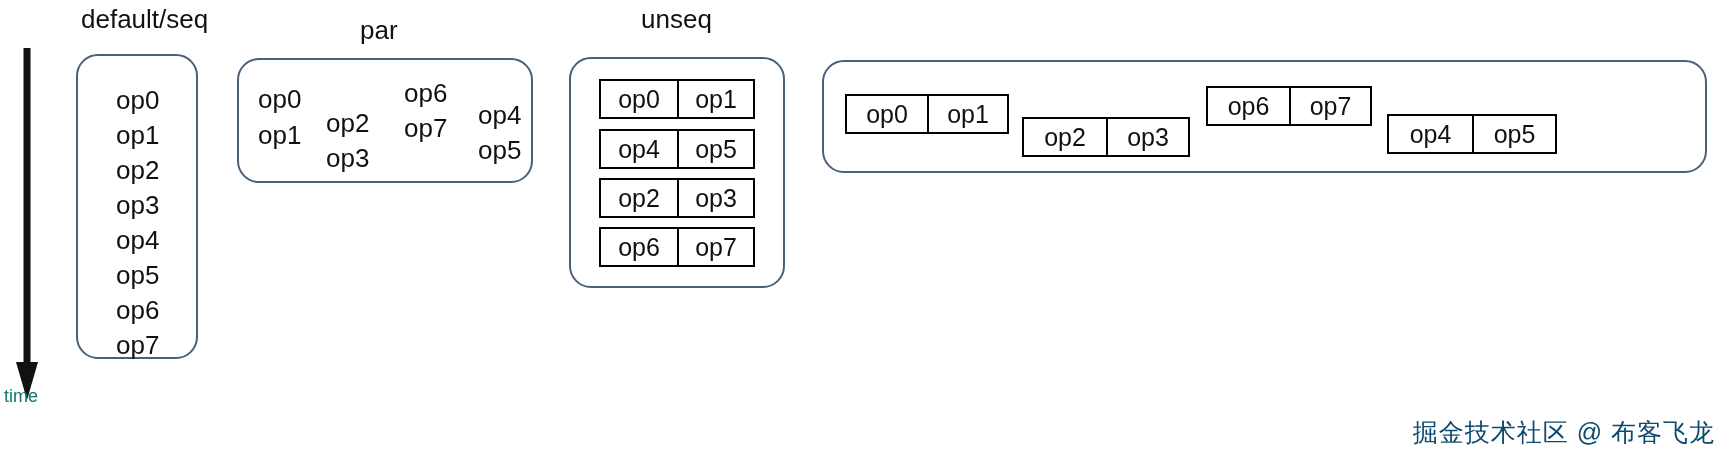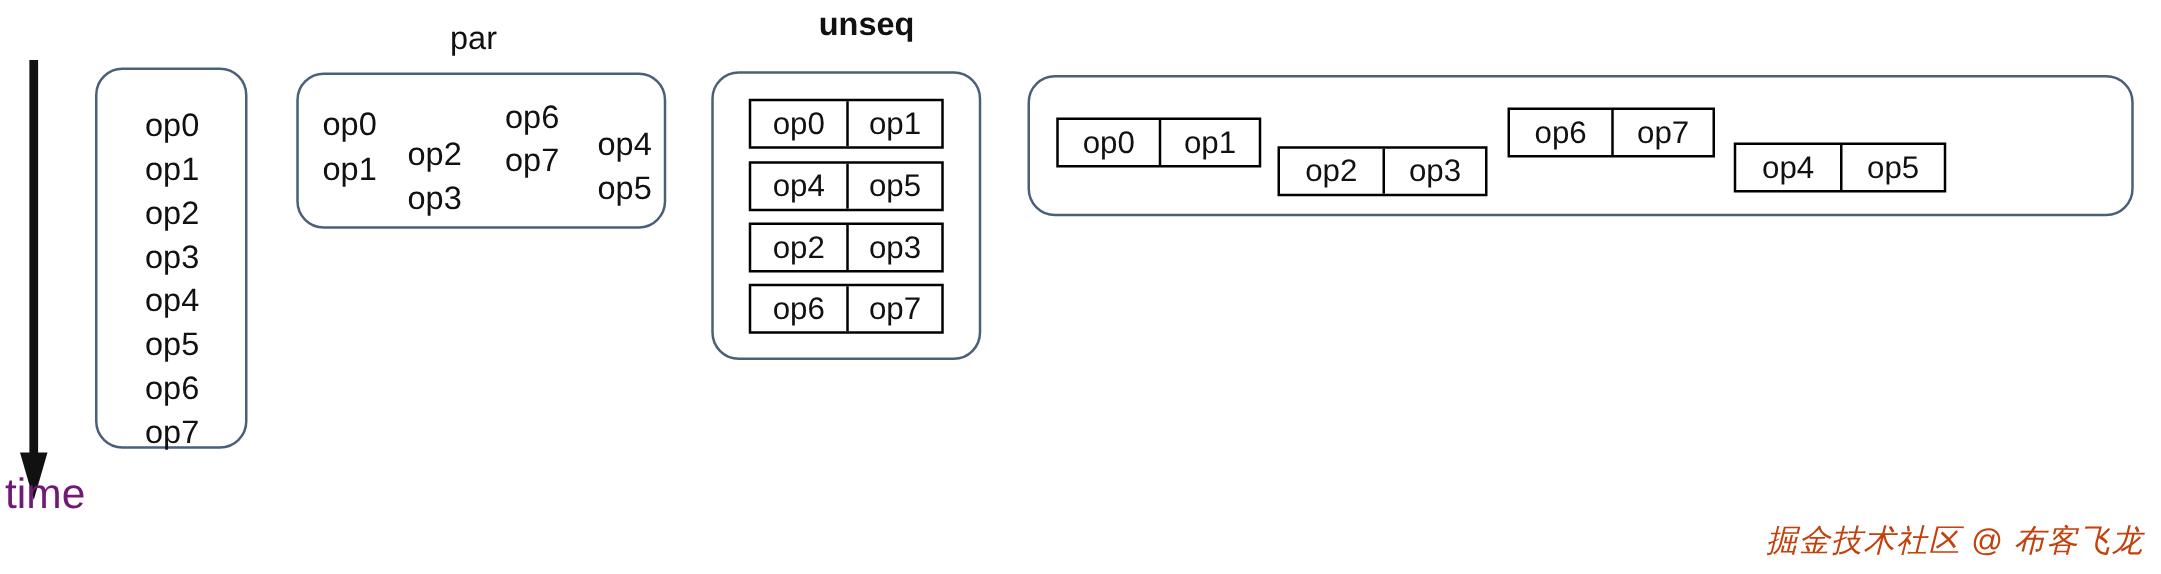--- a/index.html
+++ b/index.html
@@ -42,23 +42,23 @@
   .time-axis {
     position: absolute;
     left: 14px;
     top: 48px;
     width: 26px;
     height: 352px;
   }
   .time-label {
     position: absolute;
     left: 4px;
-    top: 376px;
-    font-size: 34px;
-    color: #701a75;
+    top: 386px;
+    font-size: 18px;
+    color: #0f766e;
     white-space: nowrap;
   }
 
   
   .op-text {
     position: absolute;
     font-size: 26px;
     line-height: 1;
     color: #111111;
     white-space: nowrap;
@@ -85,37 +85,37 @@
   .pair .cell + .cell {
     border-left: 2px solid #000000;
   }
 
   
   .watermark {
     position: absolute;
     right: 14px;
     bottom: 10px;
     font-size: 25px;
-    color: #c2410c;
+    color: #0c4a6e;
     white-space: nowrap;
     letter-spacing: 1px;
-    font-style: italic;
   }
 </style>
 </head>
 <body>
 
 <div id="canvas">
 
   <svg class="time-axis" viewBox="0 0 26 352" preserveAspectRatio="none" aria-hidden="true">
     <line x1="13" y1="0" x2="13" y2="320" stroke="#111111" stroke-width="7"></line>
     <polygon points="13,352 2,314 24,314" fill="#111111"></polygon>
   </svg>
   <div class="time-label">time</div>
 
+  <div class="section-title" style="left:81px; top:6px;">default/seq</div>
 
   <div class="round-box" style="left:76px; top:54px; width:122px; height:305px;"></div>
 
   <div class="op-text" style="left:116px; top:87px;">op0</div>
   <div class="op-text" style="left:116px; top:122px;">op1</div>
   <div class="op-text" style="left:116px; top:157px;">op2</div>
   <div class="op-text" style="left:116px; top:192px;">op3</div>
   <div class="op-text" style="left:116px; top:227px;">op4</div>
   <div class="op-text" style="left:116px; top:262px;">op5</div>
   <div class="op-text" style="left:116px; top:297px;">op6</div>
@@ -130,21 +130,21 @@
 
   <div class="op-text" style="left:326px; top:110px;">op2</div>
   <div class="op-text" style="left:326px; top:145px;">op3</div>
 
   <div class="op-text" style="left:404px; top:80px;">op6</div>
   <div class="op-text" style="left:404px; top:115px;">op7</div>
 
   <div class="op-text" style="left:478px; top:102px;">op4</div>
   <div class="op-text" style="left:478px; top:137px;">op5</div>
 
-  <div class="section-title" style="left:655px; top:6px;font-weight:bold;">unseq</div>
+  <div class="section-title" style="left:641px; top:6px;">unseq</div>
 
   <div class="round-box" style="left:569px; top:57px; width:216px; height:231px;"></div>
 
   <div class="pair" style="left:599px; top:79px; width:156px; height:40px;">
     <div class="cell" style="width:78px;">op0</div>
     <div class="cell" style="width:78px;">op1</div>
   </div>
   <div class="pair" style="left:599px; top:129px; width:156px; height:40px;">
     <div class="cell" style="width:78px;">op4</div>
     <div class="cell" style="width:78px;">op5</div>

